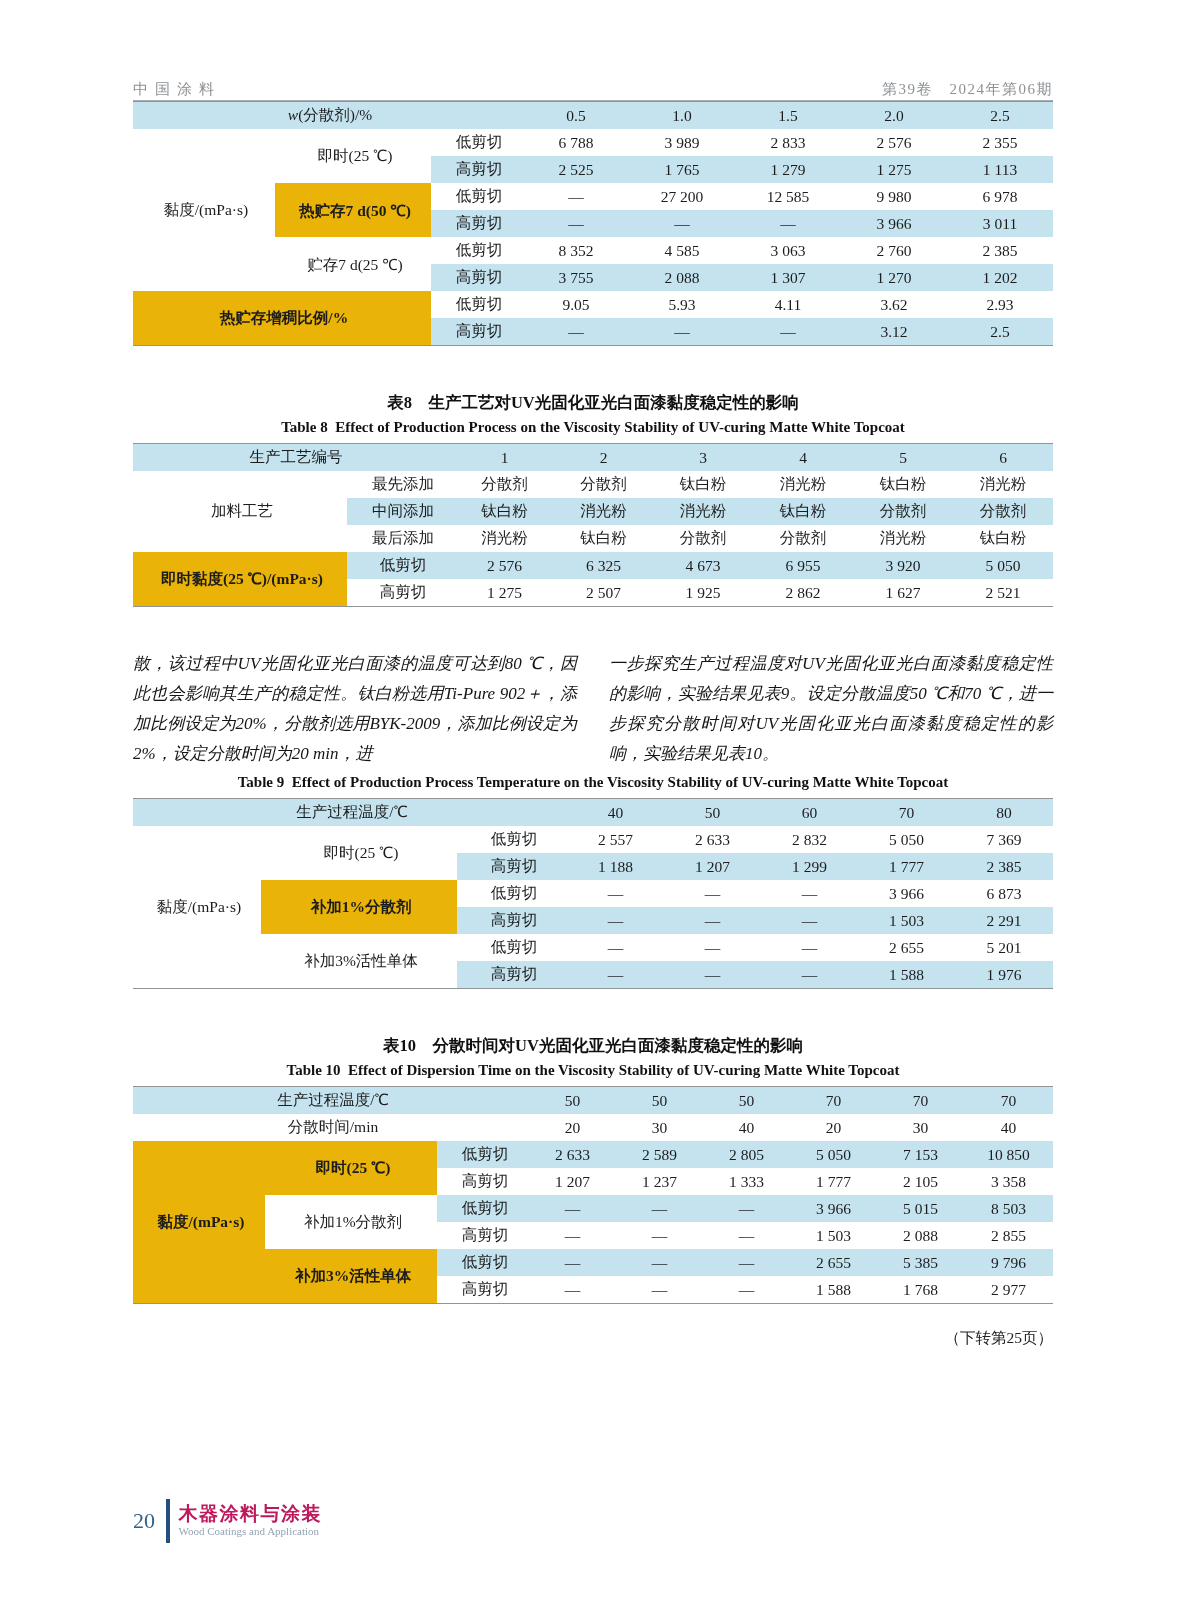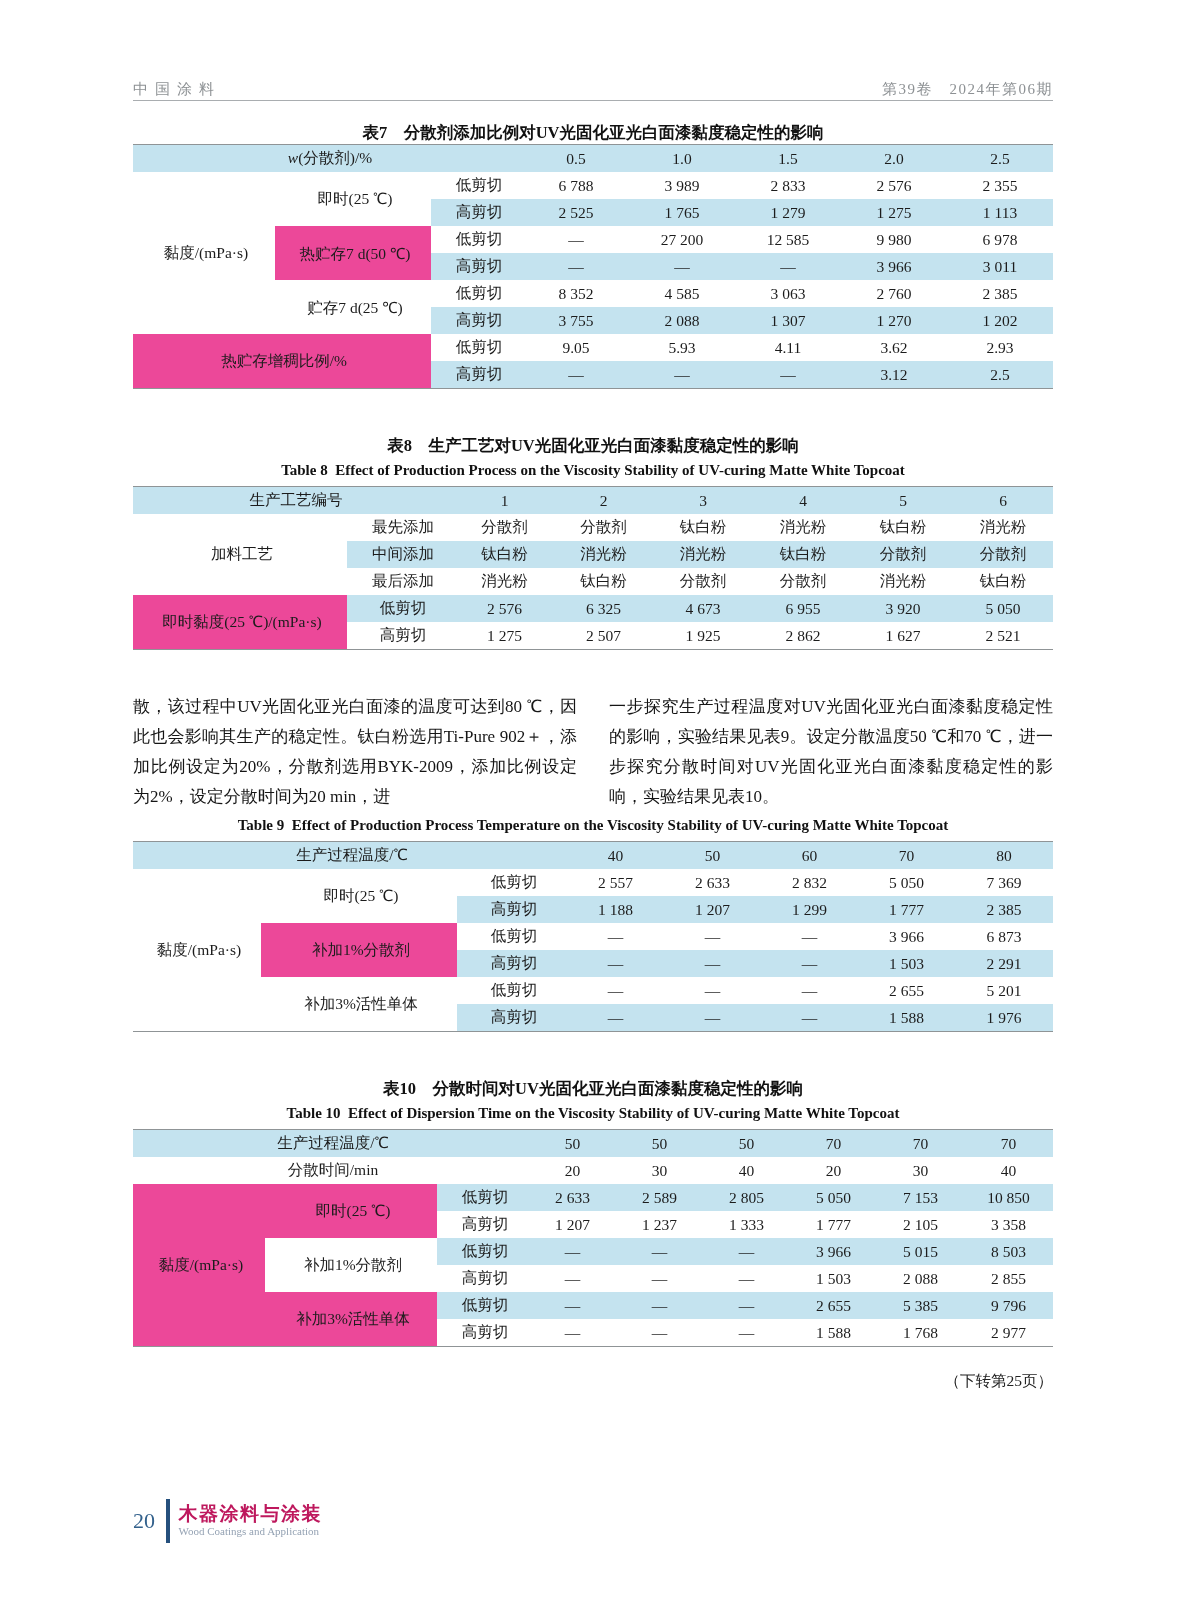--- a/index.html
+++ b/index.html
@@ -27,23 +27,23 @@
   
   table.tbl{
     width:920px;border-collapse:collapse;table-layout:fixed;
     border-top:1.5px solid #8f9496;border-bottom:1.5px solid #8f9496;
     font-size:15.5px;
   }
   .tbl td{height:27px;padding:0 5px;text-align:center;vertical-align:middle;overflow:hidden;white-space:nowrap;}
   .tbl td.l{text-align:center;padding-left:9px;}
   tr.b td{background:#c4e3ef;}
   .tbl td.cw{background:#ffffff;}
-  .tbl td.cb{background:#ec4899;}
-  
-  .cols{display:flex;gap:32px;margin-top:42px;}
+  .tbl td.cb{background:#eab308;font-weight:bold;}
+  
+  .cols{display:flex;gap:32px;margin-top:42px;font-style:italic;}
   .col{width:444px;font-size:17px;line-height:30px;text-align:justify;color:#151515;}
   
   .cont{text-align:right;margin-top:24px;font-size:15.5px;color:#222;}
   
   .footer{position:absolute;left:133px;top:1499px;display:flex;align-items:center;}
   .pageno{font-size:22px;color:#33618c;margin-right:11px;}
   .fbar{width:3.5px;height:44px;background:#25507d;margin-right:9px;}
   .sec-cn{font-size:19px;font-weight:700;color:#be185d;letter-spacing:1.5px;line-height:1.15;}
   .sec-en{font-size:11px;color:#94a2b3;line-height:1.2;}
   i.w{font-style:italic;}
@@ -52,21 +52,20 @@
 <body>
 
 <div class="content">
 
   <div class="page-head">
     <span class="jl">中国涂料</span>
     <span class="ji">第39卷　2024年第06期</span>
   </div>
 
   <div class="sec7">
-    <div class="cap-cn">表7　分散剂添加比例对UV光固化亚光白面漆黏度稳定性的影响</div>
     <table class="tbl">
       <colgroup>
           <col style="width:142px">
           <col style="width:156px">
           <col style="width:92px">
           <col style="width:106px">
           <col style="width:106px">
           <col style="width:106px">
           <col style="width:106px">
           <col style="width:106px">

